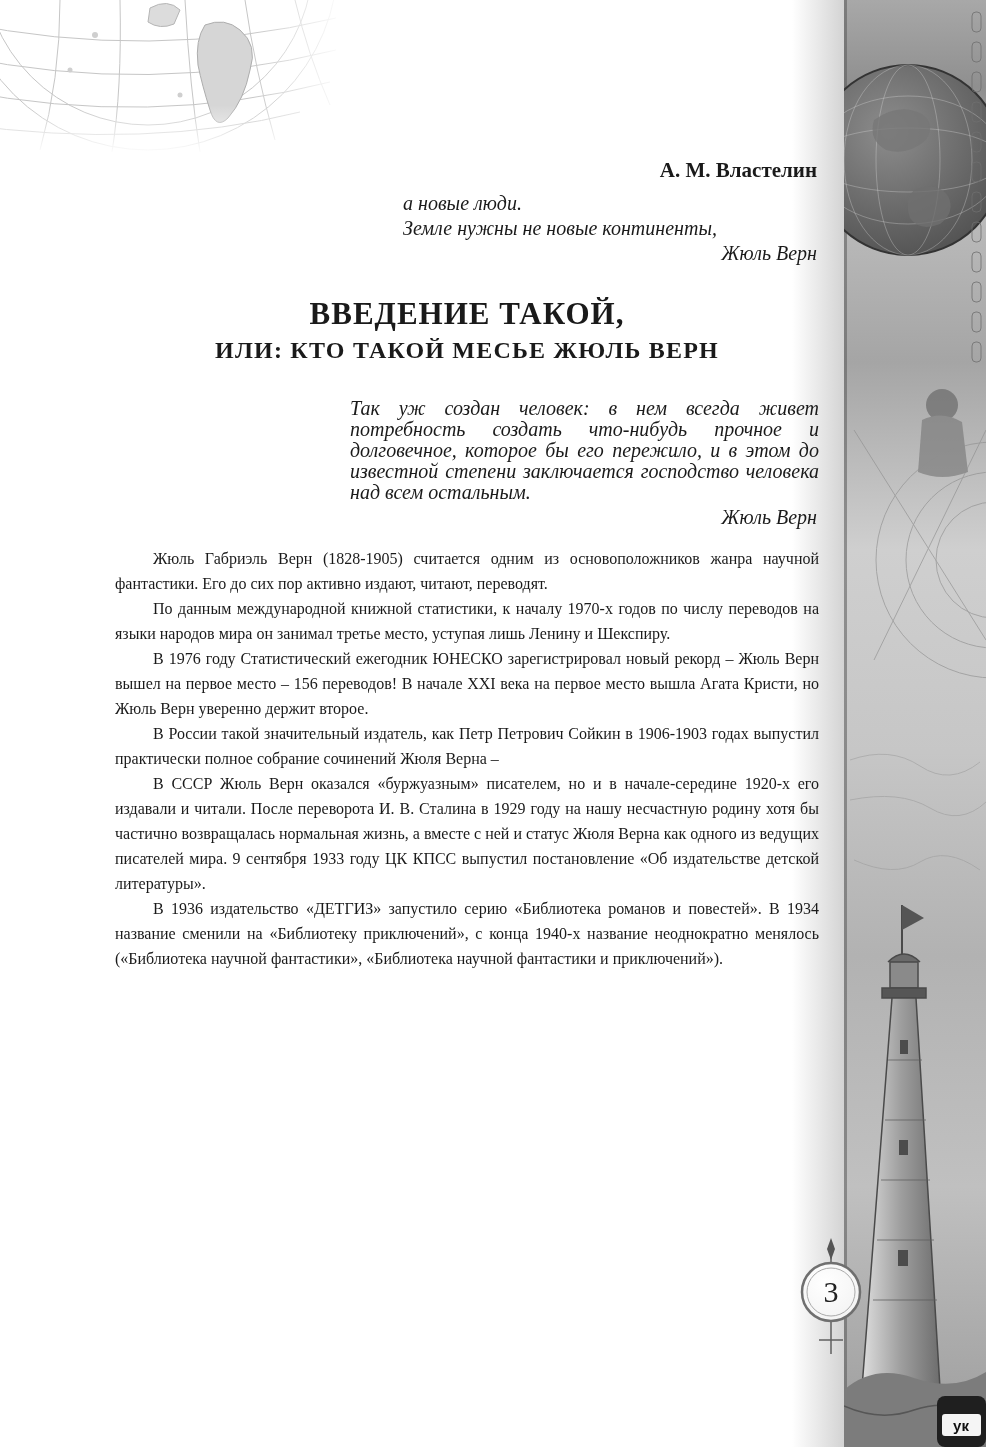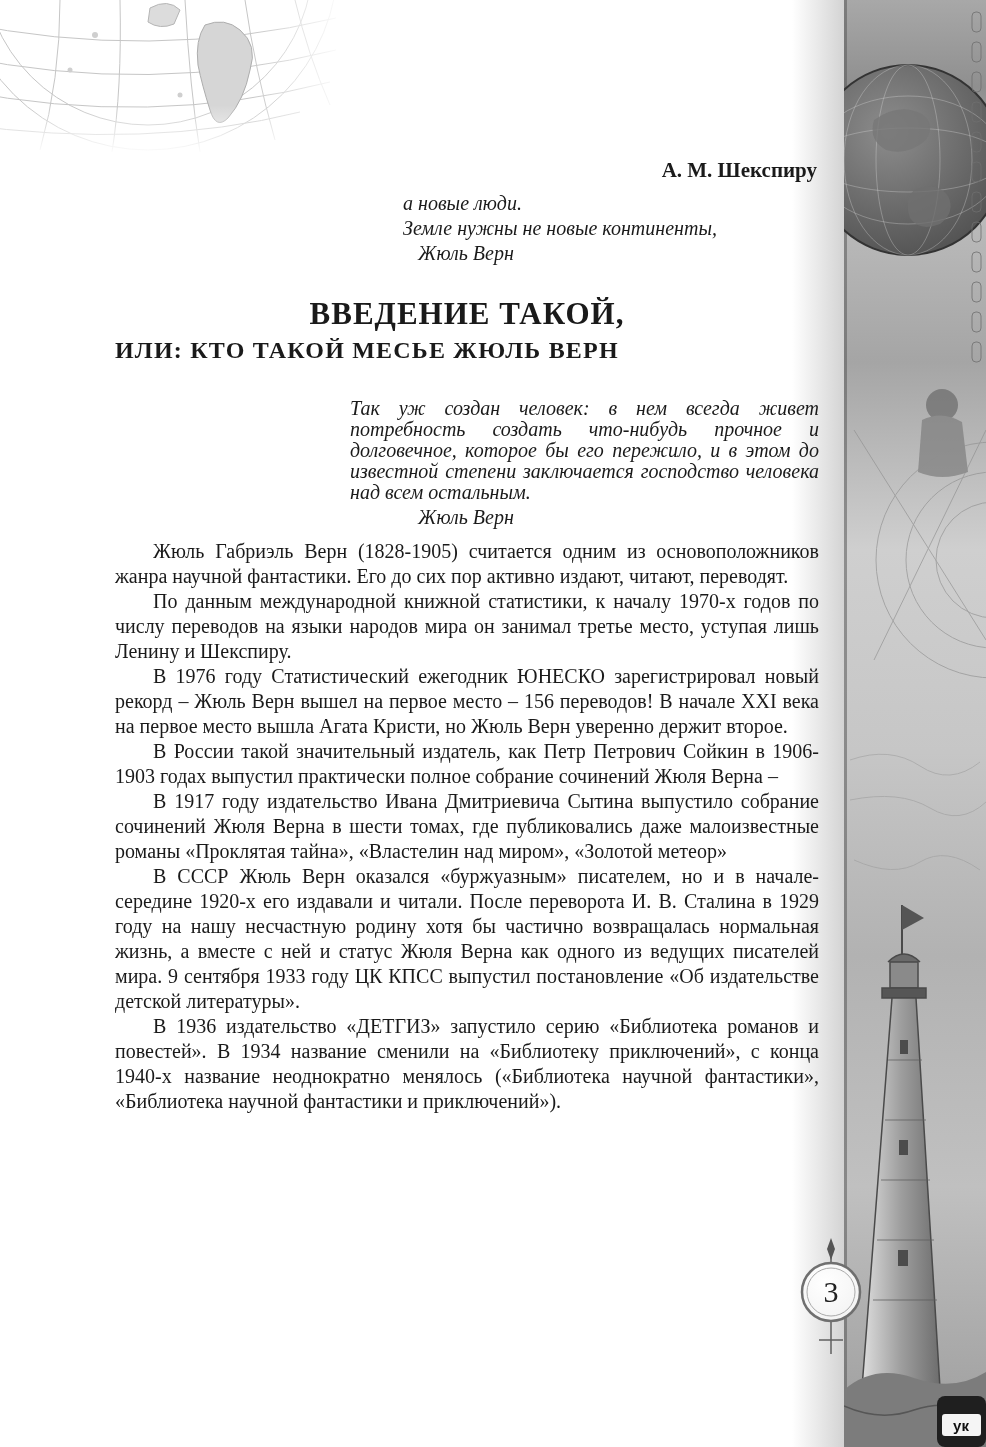--- a/index.html
+++ b/index.html
@@ -14,27 +14,27 @@
   }
   .corner-map { position:absolute; top:0; left:0; z-index:1; }
   .right-band { position:absolute; top:0; right:0; width:142px; height:1447px; z-index:2; }
   .shadow-strip {
     position:absolute; top:0; right:142px; width:52px; height:1447px; z-index:1;
     background:linear-gradient(to right, rgba(110,110,110,0), rgba(110,110,110,0.30));
   }
   .text-col { position:absolute; left:115px; top:158px; width:704px; z-index:3; }
   .author { font-weight:bold; font-size:21px; text-align:right; padding-right:2px; }
   .epigraph-top { margin-top:8px; margin-left:288px; font-style:italic; font-size:20px; line-height:25px; }
-  .attribution { font-style:italic; font-size:20px; text-align:center; padding-right:2px; }
+  .attribution { font-style:italic; font-size:20px; text-align:right; padding-right:2px; }
   .attr-top { margin-top:1px; }
   .title1 { margin-top:32px; text-align:center; font-weight:bold; font-size:31px; letter-spacing:1px; line-height:34px; }
-  .title2 { margin-top:5px; text-align:left; font-weight:bold; font-size:24px; letter-spacing:1.2px; line-height:28px; }
+  .title2 { margin-top:5px; text-align:center; font-weight:bold; font-size:24px; letter-spacing:1.2px; line-height:28px; }
   .epigraph-main { margin-top:34px; margin-left:235px; font-style:italic; font-size:20px; line-height:21px; text-align:justify; }
   .attr-main { margin-top:3px; }
-  .body-text { margin-top:10px; font-size:20px; line-height:25px; text-align:justify; }
+  .body-text { margin-top:17px; font-size:16px; line-height:25px; text-align:justify; }
   .body-text p { text-indent:38px; }
   .page-number-compass { position:absolute; left:786px; top:1236px; z-index:4; }
 </style>
 </head>
 <body>
 
 <div class="page">
 
   <svg class="corner-map" width="345" height="155" viewBox="0 0 345 155" aria-hidden="true">
     <defs>
@@ -166,40 +166,39 @@
     </g>
 
     <g>
       <rect x="93" y="1396" width="49" height="51" rx="8" fill="#1f1f1f"></rect>
       <rect x="98" y="1414" width="39" height="22" rx="3" fill="#f5f5f5"></rect>
       <text x="117" y="1431" text-anchor="middle" font-family="Liberation Sans, sans-serif" font-size="15" font-weight="bold" fill="#111111">ук</text>
     </g>
   </svg>
 
   <div class="text-col">
-    <div class="author">А. М. Шекспиру</div>
+    <div class="author">А. М. Властелин</div>
 
     <div class="epigraph-top">
       <div>а новые люди.</div>
       <div>Земле нужны не новые континенты,</div>
     </div>
     <div class="attribution attr-top">Жюль Верн</div>
 
     <h1 class="title1">ВВЕДЕНИЕ ТАКОЙ,</h1>
     <h2 class="title2">ИЛИ: КТО ТАКОЙ МЕСЬЕ ЖЮЛЬ ВЕРН</h2>
 
     <div class="epigraph-main">Так уж создан человек: в нем всегда живет потребность создать что-нибудь прочное и долговечное, которое бы его пережило, и в этом до известной степени заключается господство человека над всем остальным.</div>
     <div class="attribution attr-main">Жюль Верн</div>
 
     <div class="body-text">
       <p>Жюль Габриэль Верн (1828-1905) считается одним из основоположников жанра научной фантастики. Его до сих пор активно издают, читают, переводят.</p>
       <p>По данным международной книжной статистики, к началу 1970-х годов по числу переводов на языки народов мира он занимал третье место, уступая лишь Ленину и Шекспиру.</p>
       <p>В 1976 году Статистический ежегодник ЮНЕСКО зарегистрировал новый рекорд – Жюль Верн вышел на первое место – 156 переводов! В начале XXI века на первое место вышла Агата Кристи, но Жюль Верн уверенно держит второе.</p>
       <p>В России такой значительный издатель, как Петр Петрович Сойкин в 1906-1903 годах выпустил практически полное собрание сочинений Жюля Верна –</p>
-      <p>В 1917 году издательство Ивана Дмитриевича Сытина выпустило собрание сочинений Жюля Верна в шести томах, где публиковались даже малоизвестные романы «Проклятая тайна», «Властелин над миром», «Золотой метеор»</p>
       <p>В СССР Жюль Верн оказался «буржуазным» писателем, но и в начале-середине 1920-х его издавали и читали. После переворота И. В. Сталина в 1929 году на нашу несчастную родину хотя бы частично возвращалась нормальная жизнь, а вместе с ней и статус Жюля Верна как одного из ведущих писателей мира. 9 сентября 1933 году ЦК КПСС выпустил постановление «Об издательстве детской литературы».</p>
       <p>В 1936 издательство «ДЕТГИЗ» запустило серию «Библиотека романов и повестей». В 1934 название сменили на «Библиотеку приключений», с конца 1940-х название неоднократно менялось («Библиотека научной фантастики», «Библиотека научной фантастики и приключений»).</p>
     </div>
   </div>
 
   <svg class="page-number-compass" width="90" height="122" viewBox="0 0 90 122" aria-hidden="false">
     <defs>
       <radialGradient id="pnG" cx="0.4" cy="0.35" r="1">
         <stop offset="0" stop-color="#ffffff"></stop>
         <stop offset="0.8" stop-color="#f1f1f1"></stop>

